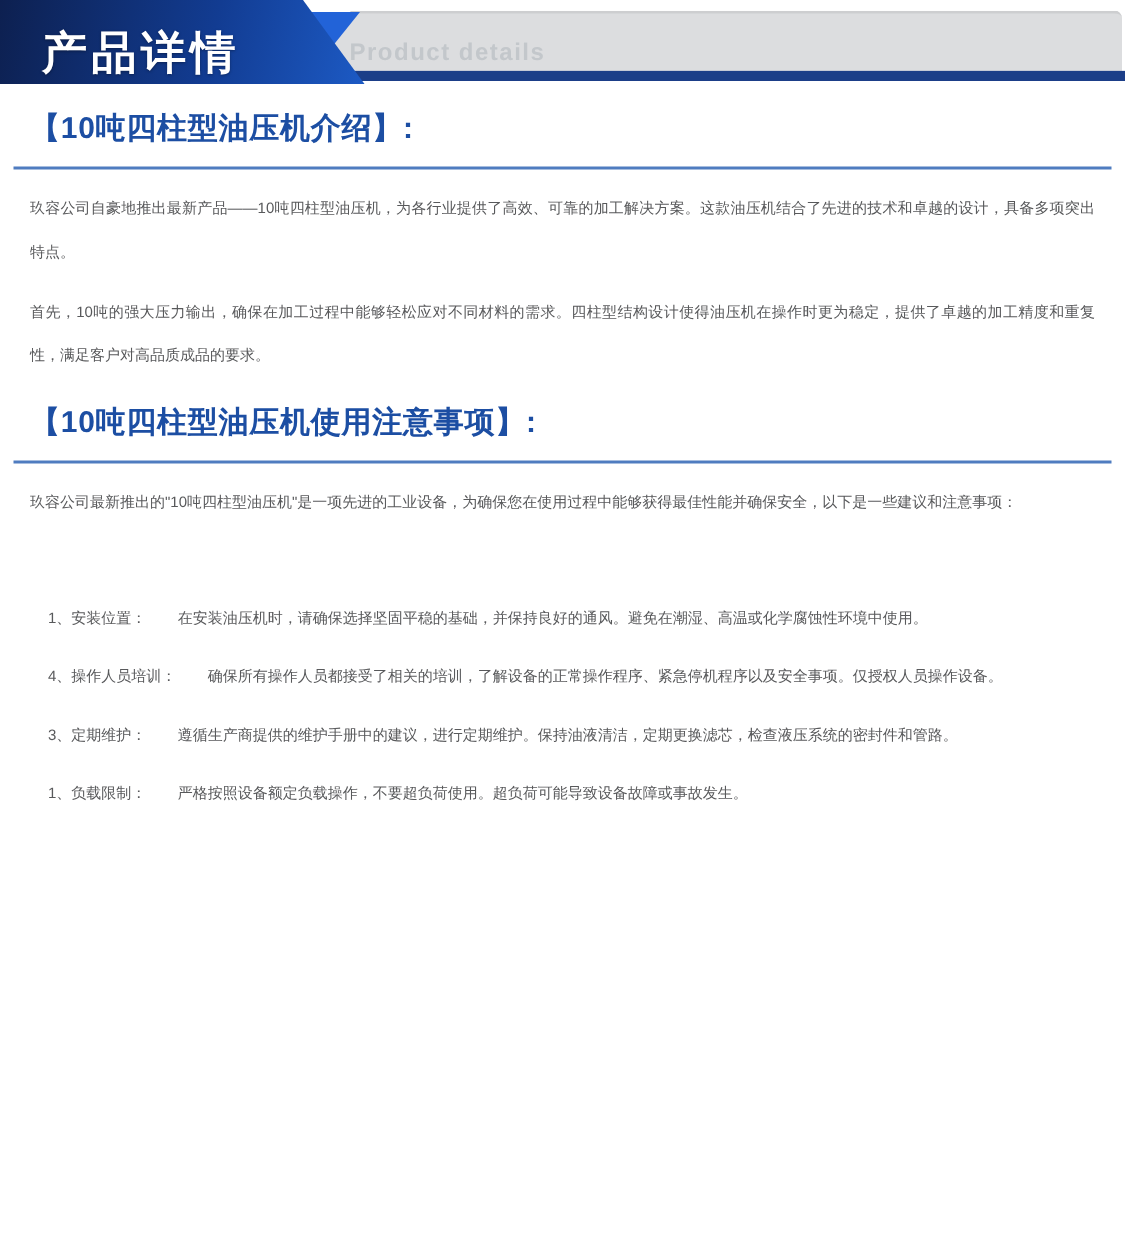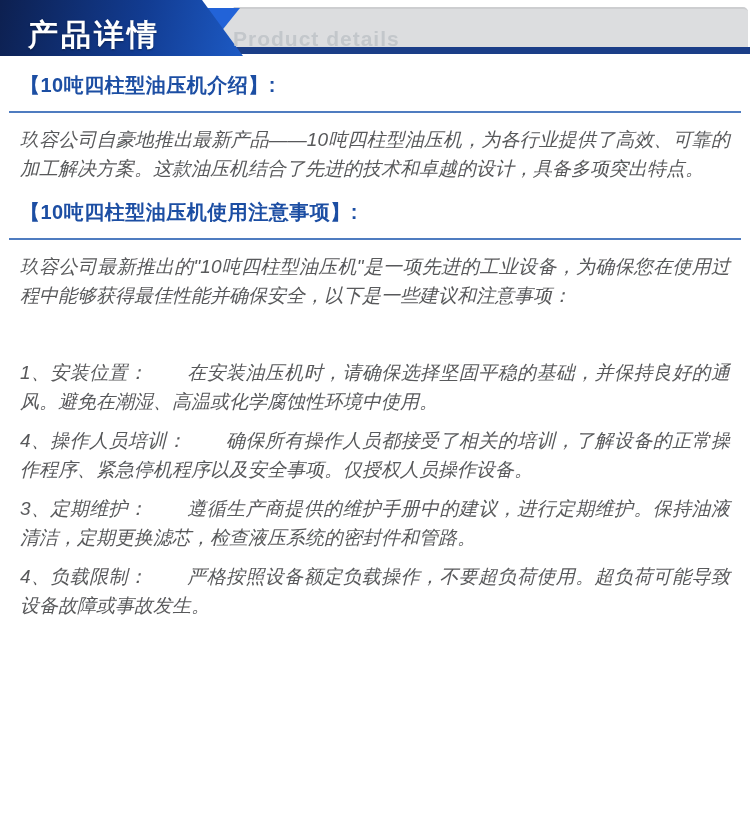--- a/index.html
+++ b/index.html
@@ -46,45 +46,44 @@
     background:linear-gradient(102deg,var(--banner-navy-dark) 0%,#123c92 55%,var(--banner-navy-light) 100%);
     clip-path:polygon(0 0,202px 0,254px 100%,0 100%);
     display:flex;align-items:center;padding-left:28px;
   }
   .banner-title{
     color:#ffffff;font-size:30px;font-weight:bold;letter-spacing:3px;
     text-shadow:0 1px 2px rgba(0,0,0,.35);
   }
   .banner-sub{
     position:absolute;left:233px;top:27px;
-    color:var(--subtitle-gray);font-size:21px;font-weight:bold;letter-spacing:1px;
+    color:var(--subtitle-gray);font-size:16px;font-weight:bold;letter-spacing:1px;
     white-space:nowrap;
   }
 
   
   main{padding:0 20px 30px;}
   .section-heading{
     color:var(--heading-blue);
     font-size:20px;font-weight:bold;letter-spacing:.5px;
     margin:16px 0 12px;
   }
   .section-heading.second{}
   .divider{
     height:2px;background:var(--divider-blue);
     margin:0 -11px;border:none;
   }
   p{
-    font-size:19px;color:var(--body-text-gray);
+    font-size:10px;color:var(--body-text-gray);
     line-height:29px;text-align:justify;
     margin:9px 0 11px;
-    font-style:italic;
   }
   .first-para{margin-top:12px;}
   .notice-intro{margin-bottom:48px;}
-  .notice-item{margin:0 0 10px;}
+  .notice-item{margin:0 12px 10px;}
   .item-label{margin-right:2.1em;}
 </style>
 </head>
 <body>
 
 <header class="banner">
   <div class="banner-gray"></div>
   <div class="banner-strip"></div>
   <div class="banner-tri"></div>
   <div class="banner-block">
@@ -92,35 +91,36 @@
   </div>
   <span class="banner-sub">Product details</span>
 </header>
 
 <main>
 
   <section>
     <h2 class="section-heading">【10吨四柱型油压机介绍】:</h2>
     <hr class="divider">
     <p class="first-para">玖容公司自豪地推出最新产品——10吨四柱型油压机，为各行业提供了高效、可靠的加工解决方案。这款油压机结合了先进的技术和卓越的设计，具备多项突出特点。</p>
+    <p>首先，10吨的强大压力输出，确保在加工过程中能够轻松应对不同材料的需求。四柱型结构设计使得油压机在操作时更为稳定，提供了卓越的加工精度和重复性，满足客户对高品质成品的要求。</p>
   </section>
 
   <section>
     <h2 class="section-heading second">【10吨四柱型油压机使用注意事项】:</h2>
     <hr class="divider">
     <p class="first-para notice-intro">玖容公司最新推出的"10吨四柱型油压机"是一项先进的工业设备，为确保您在使用过程中能够获得最佳性能并确保安全，以下是一些建议和注意事项：</p>
 
     <p class="notice-item">
       <span class="item-label">1、安装位置：</span><span>在安装油压机时，请确保选择坚固平稳的基础，并保持良好的通风。避免在潮湿、高温或化学腐蚀性环境中使用。</span>
     </p>
     <p class="notice-item">
       <span class="item-label">4、操作人员培训：</span><span>确保所有操作人员都接受了相关的培训，了解设备的正常操作程序、紧急停机程序以及安全事项。仅授权人员操作设备。</span>
     </p>
     <p class="notice-item">
       <span class="item-label">3、定期维护：</span><span>遵循生产商提供的维护手册中的建议，进行定期维护。保持油液清洁，定期更换滤芯，检查液压系统的密封件和管路。</span>
     </p>
     <p class="notice-item">
-      <span class="item-label">4、负载限制：</span><span>严格按照设备额定负载操作，不要超负荷使用。超负荷可能导致设备故障或事故发生。</span>
+      <span class="item-label">1、负载限制：</span><span>严格按照设备额定负载操作，不要超负荷使用。超负荷可能导致设备故障或事故发生。</span>
     </p>
 
   </section>
 
 </main>
 
 </body></html>

